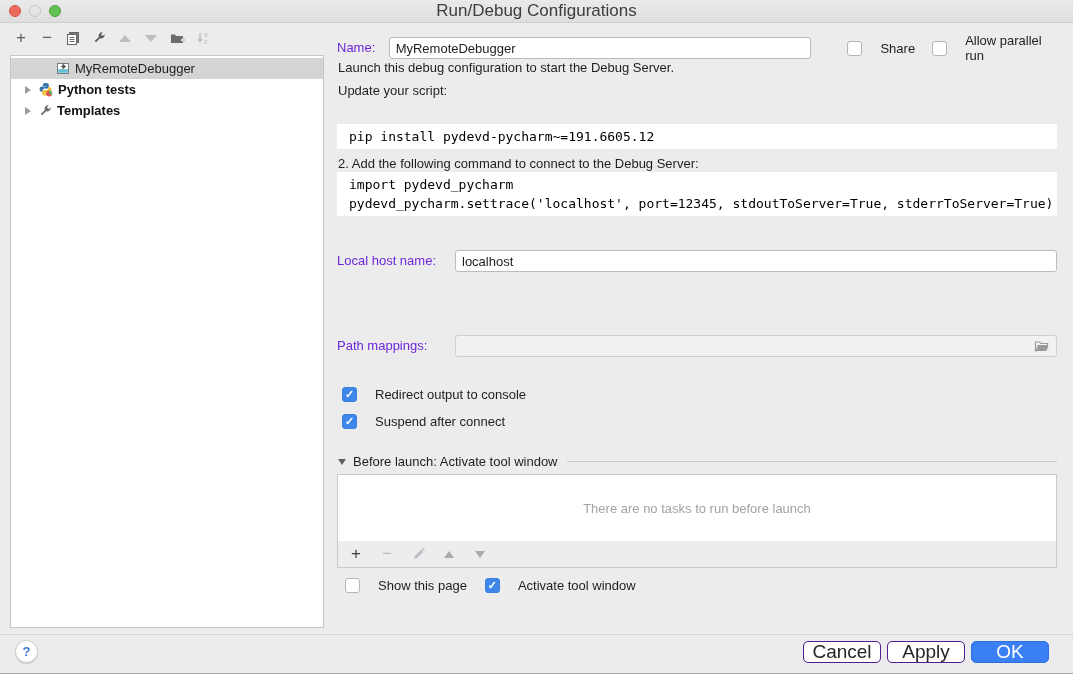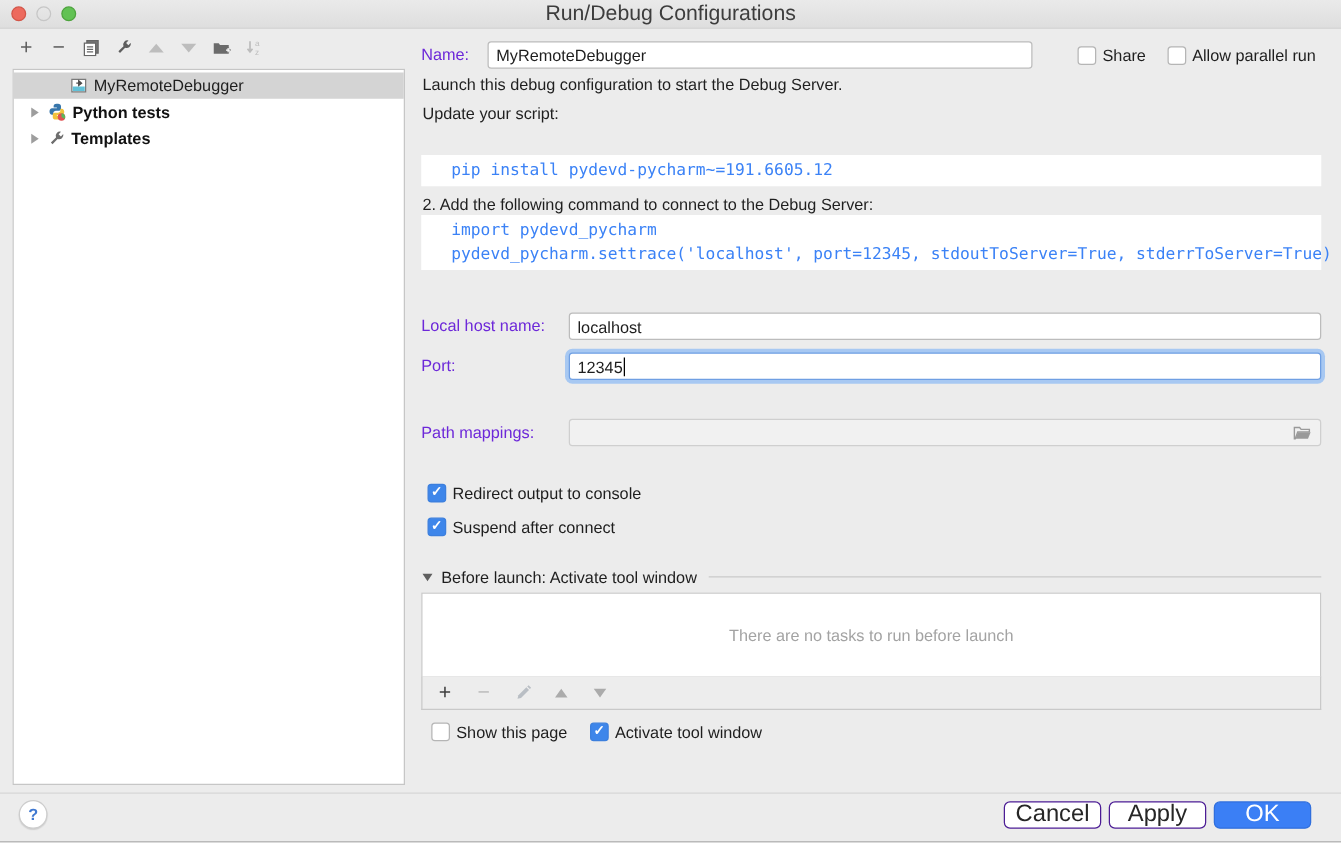--- a/index.html
+++ b/index.html
@@ -48,29 +48,29 @@
   .text{height:22px;box-sizing:border-box;border:1px solid #bcbcbc;border-radius:3px;background:#fff;
     padding:0 6px;font:13px "Liberation Sans",sans-serif;color:#1e1e1e}
   .field{height:22px;box-sizing:border-box;border:1px solid #bcbcbc;border-radius:3px;background:#fff;
     padding:0 6px;display:flex;align-items:center}
   .field.focused{border-color:#6f9fe3;box-shadow:0 0 0 3px #a7c8f2}
   .caret{display:inline-block;width:1px;height:15px;background:#000;margin-left:1px}
 
   .name-row{top:5px;left:0;right:0;display:flex;align-items:center}
   .name-row .lab{width:44px;margin-right:9px}
   .name-input{width:436px}
-  .cbrow{display:flex;align-items:flex-end;gap:5px}
+  .cbrow{display:flex;align-items:center;gap:18px}
   .cb{width:15px;height:15px;box-sizing:border-box;border-radius:3px;flex:0 0 auto;
     display:flex;align-items:center;justify-content:center}
   .cb.off{background:#fff;border:1px solid #b5b5b5}
   .cb.on{background:#3e86ea;border:1px solid #3c7fdd;color:#fff;font-size:11px;font-weight:700;line-height:1}
 
   .descline{position:absolute;left:1px;color:#1f1f1f}
-  .code{position:absolute;left:0;right:3px;background:#fff;color:#3b82f6;
-    font-family:"DejaVu Sans Mono",monospace;font-size:13px;padding:3px 24px;box-sizing:border-box}
+  .code{position:absolute;left:0;right:3px;background:#fff;color:#000000;
+    font-family:"DejaVu Sans Mono",monospace;font-size:13px;padding:3px 12px;box-sizing:border-box}
   .code div{line-height:19px;white-space:pre}
 
   .formrow{left:0;right:3px;display:flex}
   .formrow .lab{width:118px;flex:0 0 auto}
   .formrow .grow{flex:1}
   .pathfield{flex:1;height:22px;box-sizing:border-box;border:1px solid #cfcfcf;border-radius:3px;
     background:#f1f1f1;display:flex;align-items:center;justify-content:flex-end;padding:0 6px}
 
   .before-header{left:1px;right:3px;display:flex;align-items:center}
   .before-header .t{margin-left:7px}
@@ -219,27 +219,20 @@
   <div class="code" style="top:144px">
     <div>import pydevd_pycharm</div>
     <div>pydevd_pycharm.settrace('localhost', port=12345, stdoutToServer=True, stderrToServer=True)</div>
   </div>
 
   <div class="abs formrow" style="top:222px">
     <span class="lab">Local host name:</span>
     <input class="text grow" type="text" value="localhost" style="">
   </div>
 
-  <div class="abs formrow" style="top:254px">
-    <span class="lab">Port:</span>
-    <div class="field grow focused">
-      <span>12345</span>
-        <span class="caret"></span>
-    </div>
-  </div>
 
   <div class="abs formrow" style="top:307px">
     <span class="lab">Path mappings:</span>
     <div class="pathfield">
       <span></span>
       <span style="display:flex">
         <svg width="16" height="13" viewBox="0 0 16 13">
             <path d="M1.5 2h4.2l1.2 1.5h6.6v2H4.2L2.2 11H1.5z" fill="none" stroke="#9a9a9a" stroke-width="1.1"></path>
             <path d="M4.4 5.8h10.1L12.4 11H2.4z" fill="#9a9a9a"></path>
           </svg>

